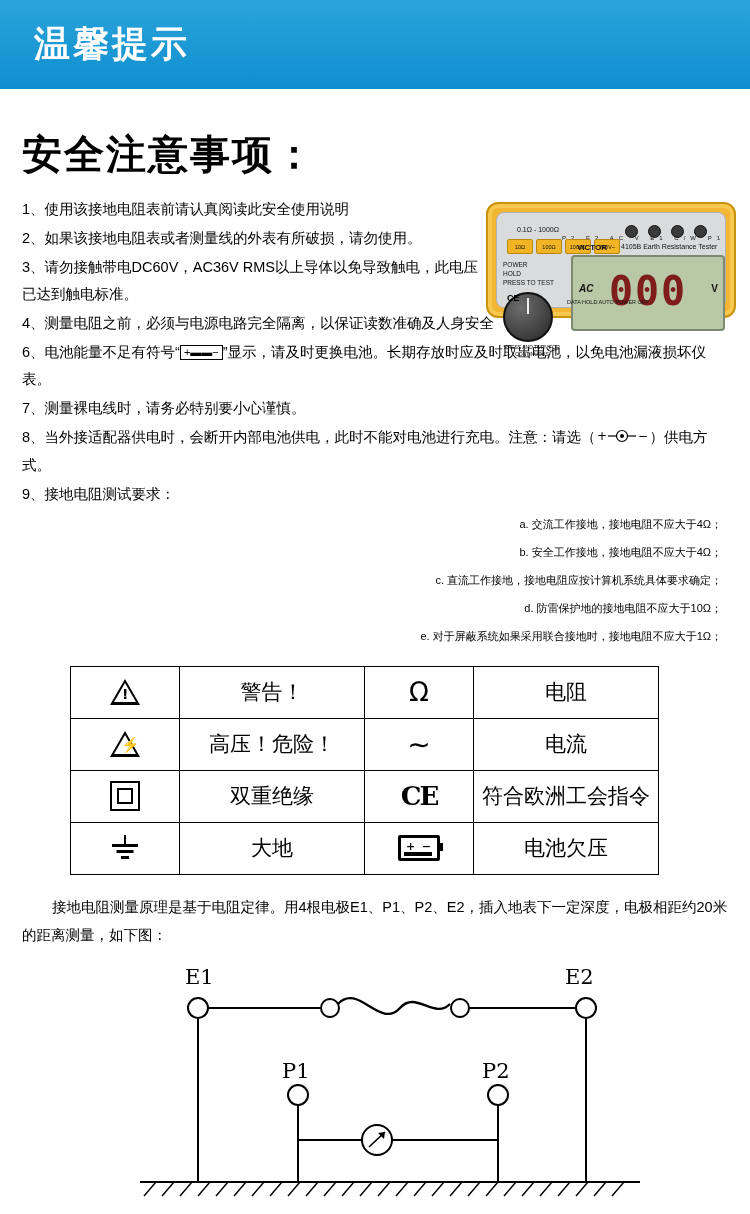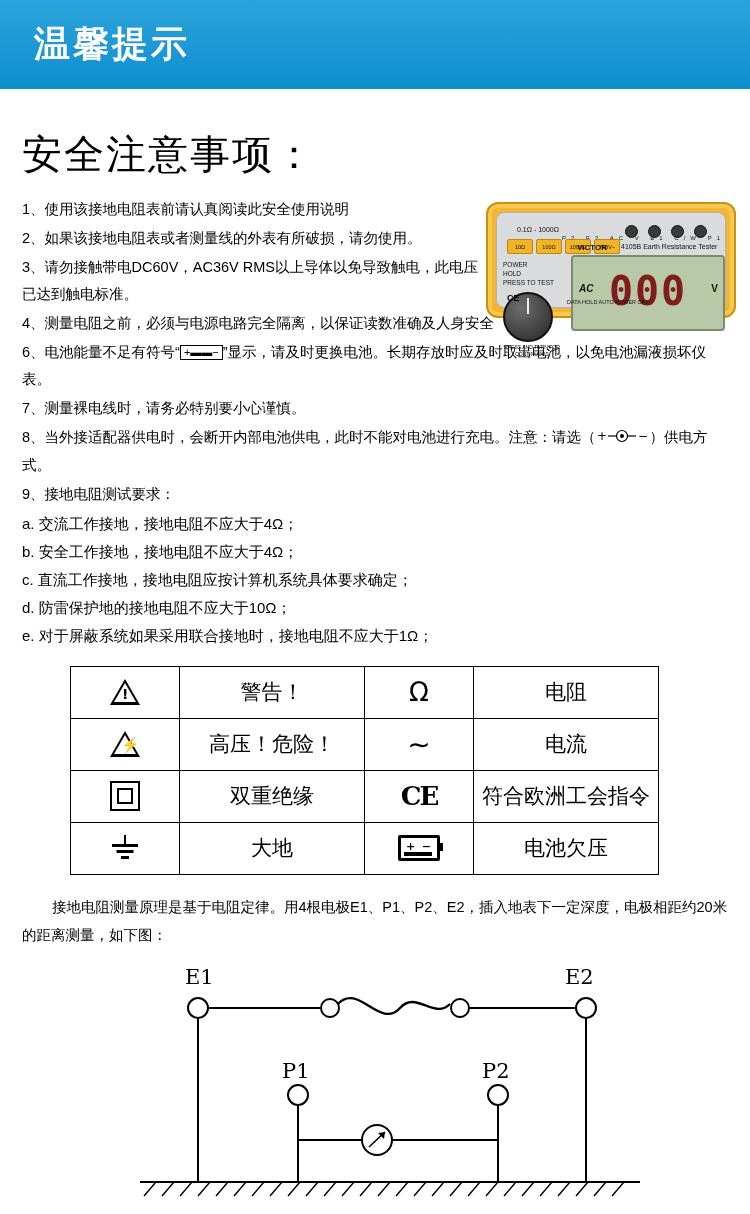--- a/index.html
+++ b/index.html
@@ -25,21 +25,21 @@
     color:#fff;
     font-size:36px;
     font-weight:bold;
     letter-spacing:3px;
     font-family:"DejaVu Sans","Liberation Sans",sans-serif;
   }
 
   
   .main-title{
     font-size:40px;
-    font-weight:normal;
+    font-weight:bold;
     letter-spacing:2px;
     margin:38px 16px 0 22px;
     font-family:"DejaVu Sans","Liberation Sans",sans-serif;
   }
 
   
   .content{padding:0 22px;box-sizing:border-box;position:relative;}
   .note-list{margin-top:14px;}
   .note{
     font-size:14.5px;
@@ -57,24 +57,25 @@
     vertical-align:middle;
     position:relative;
     top:-1px;
   }
   .note .plug{
     display:inline-block;
     vertical-align:middle;
     margin:0 1px;
   }
   .sub{
-    font-size:15px;
+    font-size:11px;
     line-height:28px;
     margin:0;
     max-width:700px;
+    text-align:right;
   }
 
   
   .device{
     position:absolute;
     right:14px;
     top:6px;
     width:250px;
     height:116px;
   }

